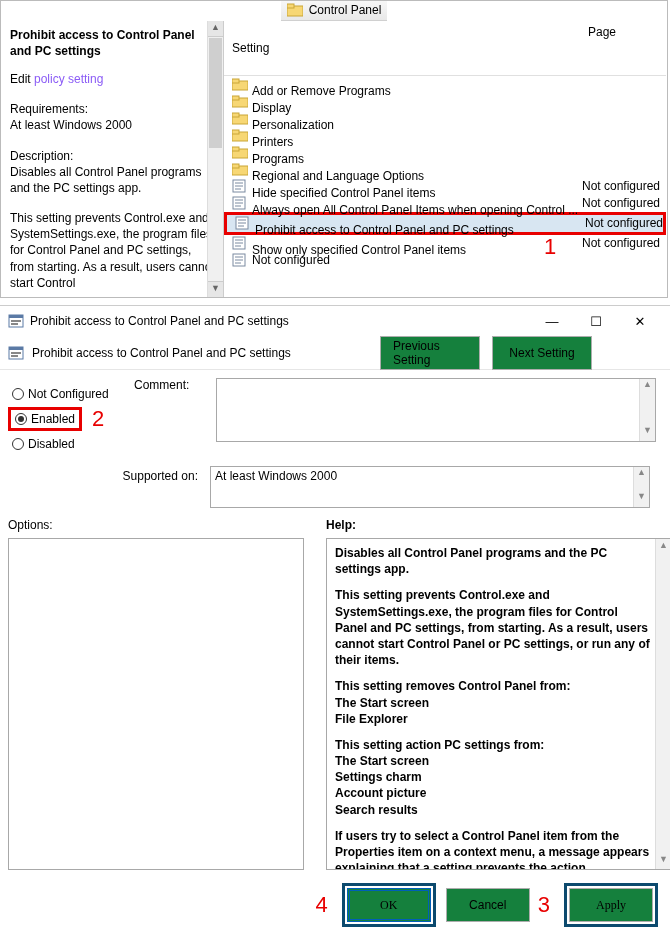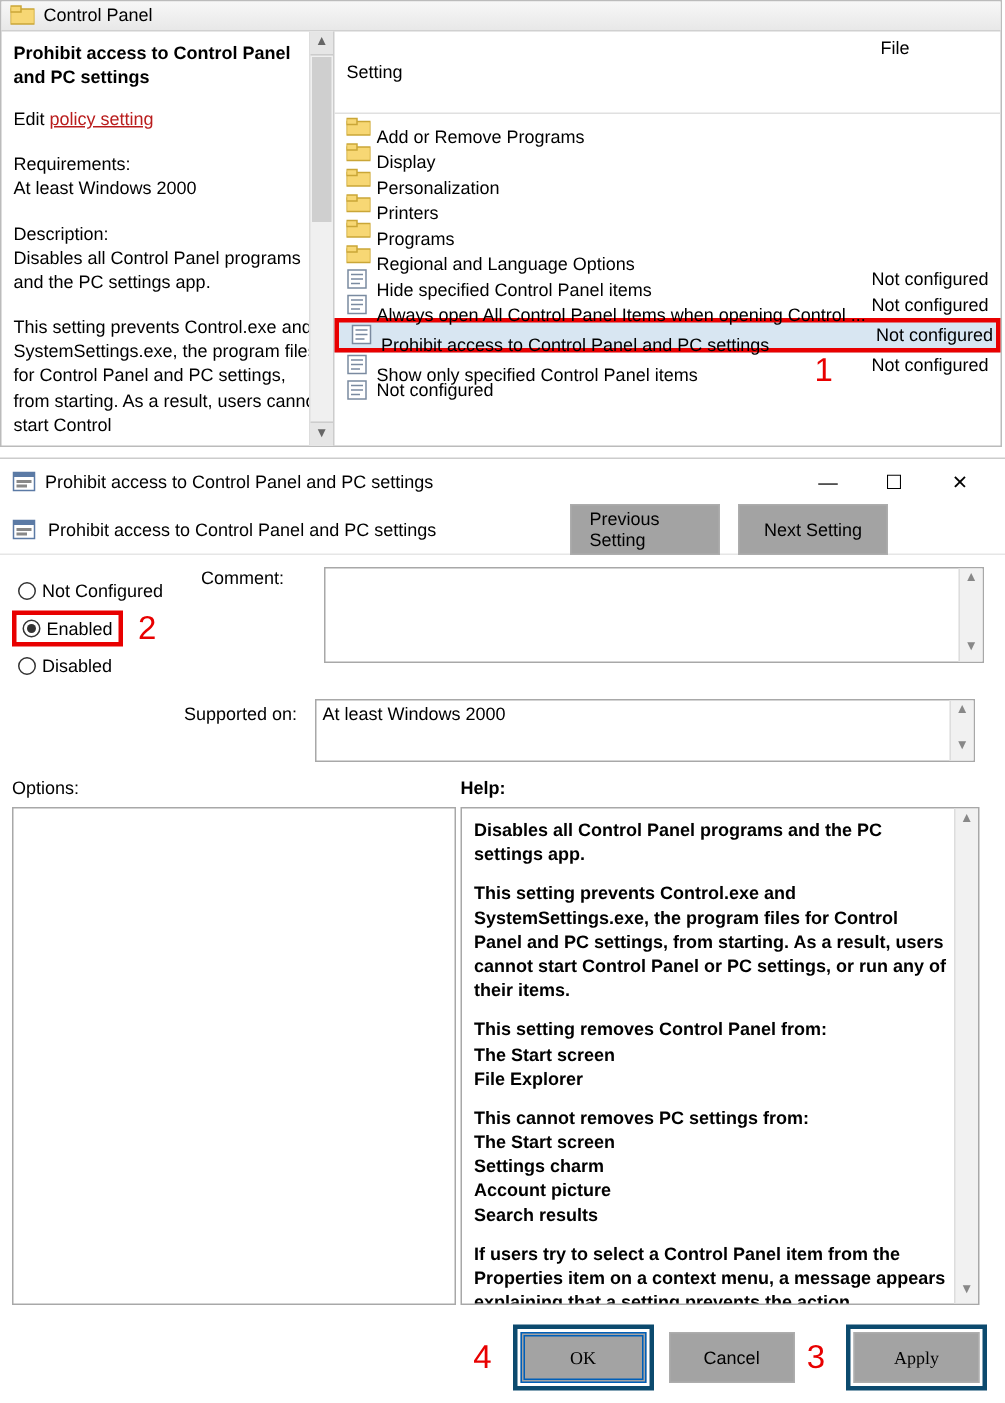--- a/index.html
+++ b/index.html
@@ -14,20 +14,21 @@
     position: relative;
   }
 
   
   .top-panel {
     border: 1px solid #bbb;
     width: 668px;
     height: 298px;
     display: flex;
     flex-direction: column;
+    align-items: center;
   }
   .cp-header {
     height: 24px;
     background: linear-gradient(#f7f7f7, #e8e8e8);
     border-bottom: 1px solid #d0d0d0;
     display: flex;
     align-items: center;
     padding: 0 6px;
     font-size: 12px;
   }
@@ -37,21 +38,21 @@
   }
   .cp-left {
     width: 222px;
     border-right: 1px solid #ccc;
     padding: 6px 8px 6px 8px;
     position: relative;
     font-size: 12px;
     line-height: 1.35;
   }
   .cp-left b { font-weight: 700; }
-  .cp-left .link { color: #b91c1c; text-decoration: underline; cursor: pointer; }
+  .cp-left .link { color: #8b5cf6; cursor: pointer; }
   .cp-left-scroll {
     position: absolute;
     right: 0; top: 0; bottom: 0; width: 16px;
     background: #f0f0f0;
     border-left: 1px solid #ddd;
     display: flex; flex-direction: column;
   }
   .cp-left-scroll .arrow {
     height: 16px; text-align: center; font-size: 9px; color: #666;
     background: #e6e6e6; border-bottom: 1px solid #ccc;
@@ -119,21 +120,21 @@
     display: flex;
     align-items: center;
     padding: 0 8px;
     font-size: 12px;
     gap: 8px;
     border-bottom: 1px solid #e6e6e6;
   }
   .btn {
     height: 22px;
     padding: 16px 12px;
-    background: #a3a3a3;
+    background: #15803d;
     border: 1px solid #adadad;
     font-size: 12px;
     display: inline-flex;
     align-items: center;
     justify-content: center;
     cursor: pointer;
   }
   .dlg-sub .navbtns { margin-left: auto; display:flex; gap: 12px; padding-right: 70px;}
   .navbtns .btn { width: 100px; }
 
@@ -171,21 +172,21 @@
   .vscroll {
     position:absolute; right:0; top:0; bottom:0; width:16px;
     background:#f1f1f1; border-left:1px solid #ddd;
     display:flex; flex-direction:column; justify-content:space-between;
   }
   .vscroll .a { height:16px; text-align:center; font-size:9px; color:#888;}
   .supported-row { display:flex; gap: 12px; margin: 10px 0 6px 0; align-items:flex-start;}
   .supported-row .lab { width: 190px; text-align:right; padding-top:3px; font-size:12px;}
 
   .lower {
-    display:flex; gap: 3px; margin-top: 10px;
+    display:flex; gap: 22px; margin-top: 10px;
   }
   .opts-col, .help-col { display:flex; flex-direction:column; }
   .opts-col { width: 296px; }
   .help-col { flex:1;font-weight:bold; }
   .colhead { font-size:12px; margin-bottom: 6px; }
   .bigbox {
     border: 1px solid #a8a8a8;
     height: 332px;
     background:#fff;
     position:relative;
@@ -242,21 +243,21 @@
       <div class="cp-left-scroll">
         <div class="arrow">▲</div>
         <div class="thumb"></div>
         <div class="arrow dn">▼</div>
       </div>
     </div>
 
     <div class="cp-right">
       <div class="cols">
         <div class="col-setting">Setting</div>
-        <div class="col-state">File</div>
+        <div class="col-state">Page</div>
       </div>
       <div class="rows" id="rows">
           <div class="row">
             <span class="icon-slot">
               <svg width="16" height="13">
                 <rect x="0" y="3" width="16" height="9" fill="#f7d774" stroke="#caa637"></rect>
                 <rect x="0" y="1" width="7" height="4" fill="#f7d774" stroke="#caa637"></rect>
               </svg>
             </span>
             <span class="label">Add or Remove Programs</span>
@@ -461,21 +462,21 @@
         <div class="colhead">Help:</div>
         <div class="bigbox">
           <p>Disables all Control Panel programs and the PC settings app.</p>
           <p>This setting prevents Control.exe and SystemSettings.exe, the program files for Control Panel and PC settings, from starting. As a result, users cannot start Control Panel or PC settings, or run any of their items.</p>
           <p>
             <span>This setting removes Control Panel from:</span><br>
             <span>The Start screen</span><br>
             <span>File Explorer</span>
           </p>
           <p>
-            <span>This cannot removes PC settings from:</span><br>
+            <span>This setting action PC settings from:</span><br>
             <span>The Start screen</span><br>
             <span>Settings charm</span><br>
             <span>Account picture</span><br>
             <span>Search results</span>
           </p>
           <p>If users try to select a Control Panel item from the Properties item on a context menu, a message appears explaining that a setting prevents the action.</p>
           <div class="vscroll">
               <div class="a">▲</div>
               <div class="a">▼</div>
             </div>

